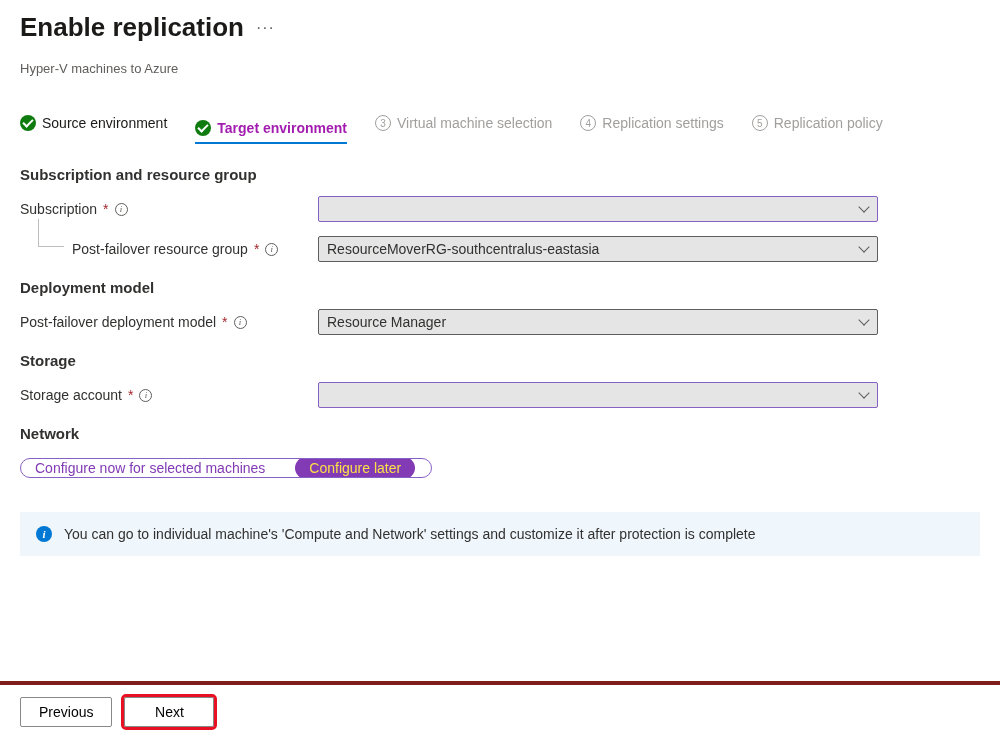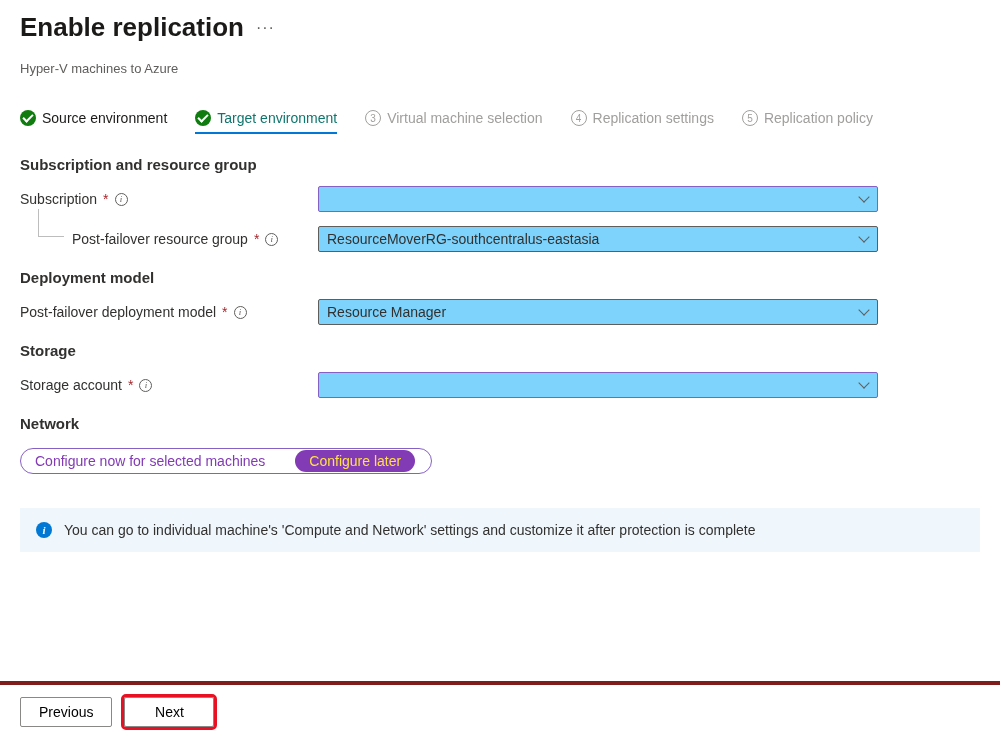--- a/index.html
+++ b/index.html
@@ -19,21 +19,21 @@
     .more-icon { font-size: 16px; color: #605e5c; cursor: pointer; letter-spacing: 1px; }
 
     .steps {
       display: flex;
       gap: 28px;
       padding: 34px 20px 0 20px;
       align-items: center;
     }
     .step { display: flex; align-items: center; gap: 6px; font-size: 14px; padding-bottom: 8px; position: relative; }
     .step.completed { color: #1b1a19; font-weight: 400; }
-    .step.active { color: #0f766e; font-weight: 400; }
+    .step.active { color: #a21caf; font-weight: 700; margin-top: 10px; }
     .step.inactive { color: #a19f9d; }
     .step.active::after {
       content: "";
       position: absolute;
       left: 0; right: 0; bottom: 0;
       height: 2px;
       background: #0078d4;
     }
     .step-check {
       width: 16px; height: 16px; border-radius: 50%;
@@ -78,21 +78,21 @@
       flex: 0 0 560px;
       height: 26px;
       border: 1px solid #605e5c;
       border-radius: 2px;
       display: flex;
       align-items: center;
       justify-content: space-between;
       padding: 0 8px;
       font-size: 14px;
       cursor: pointer;
-      background: #7dd3fc;
+      background: #e5e5e5;
     }
     .dropdown.highlight { border-color: #8661c5; }
     .chevron {
       width: 10px; height: 10px; position: relative;
     }
     .chevron::after {
       content: "";
       position: absolute;
       width: 7px; height: 7px;
       border: solid #605e5c;
@@ -100,21 +100,21 @@
       transform: rotate(45deg);
       top: -1px; left: 1px;
     }
 
     .toggle-pill {
       display: inline-flex;
       border: 1px solid #8661c5;
       border-radius: 14px;
       overflow: hidden;
       align-items: center;
-      height: 26px;
+      height: 20px;
       margin-top: 4px;
     }
     .toggle-opt { padding: 0 14px; font-size: 14px; cursor: pointer; height: 100%; display: flex; align-items: center; }
     .toggle-opt.left { color: #823ab5; }
     .toggle-opt.right { background: #823ab5; color: #fde047; border-radius: 12px; margin: 16px; padding: 0 14px; height: 22px; }
 
     .info-box {
       background: #eff6fc;
       padding: 14px 16px;
       margin-top: 34px;

